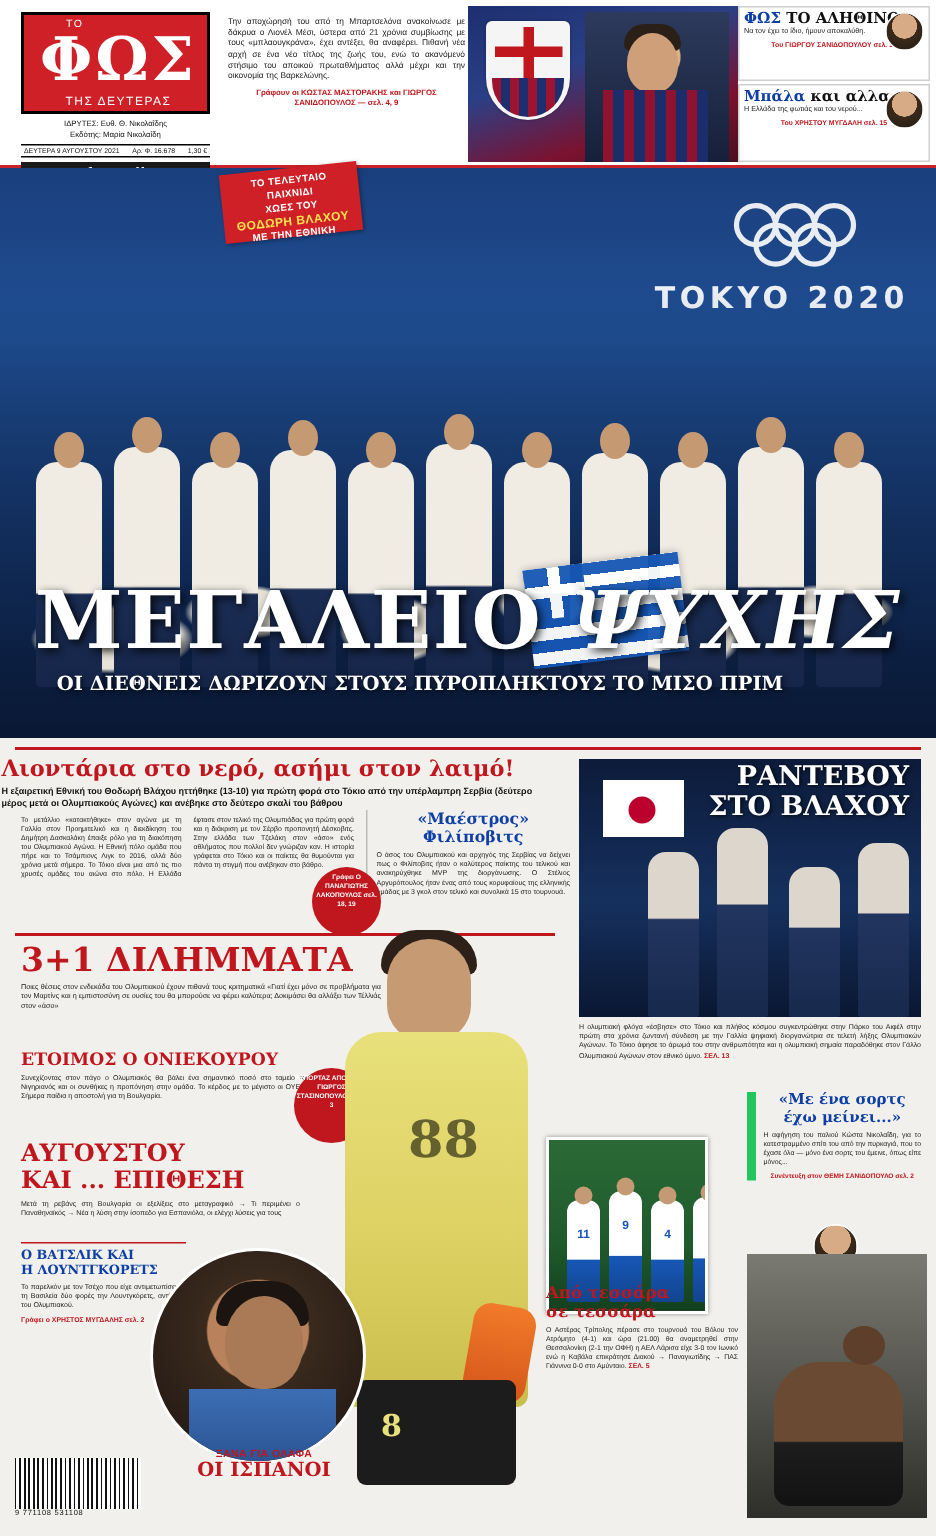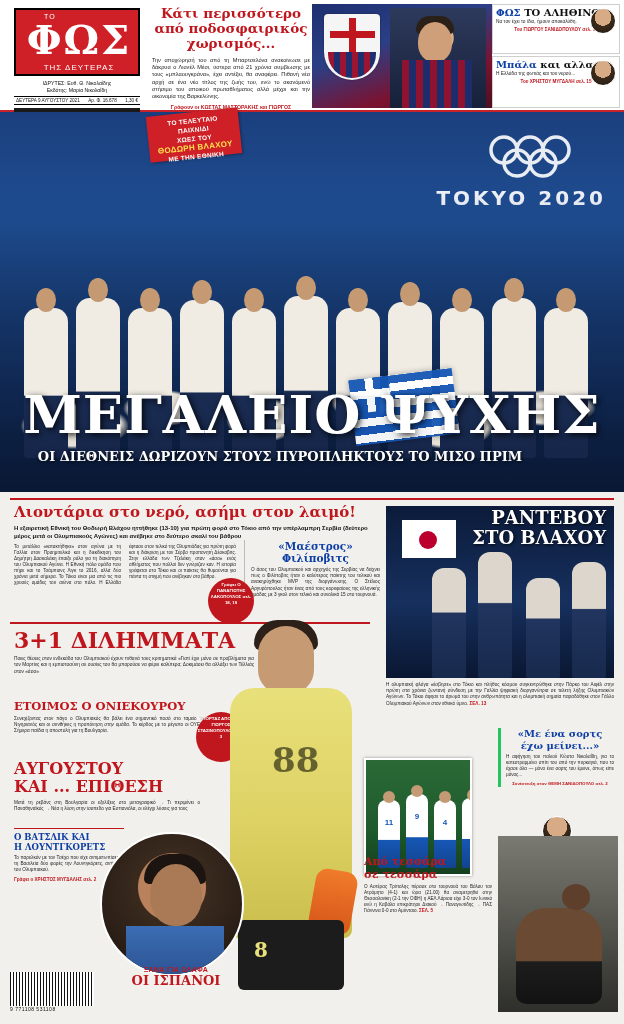--- a/index.html
+++ b/index.html
@@ -311,21 +311,21 @@
     width: 624px;
     text-align: center;
     font-family: "DejaVu Serif", serif;
     font-weight: bold;
     font-size: 53px;
     line-height: 58px;
     color: #ffffff;
     letter-spacing: 1px;
     text-shadow: 2px 2px 6px rgba(0,0,0,.85);
   }
-  .mega .psyxis { color: #ffffff; }
+  .mega .psyxis { color: #ffffff; font-style: italic; }
   .mega-sub {
     position: absolute;
     left: 30px; top: 448px;
     width: 500px;
     text-align: center;
     font-family: "DejaVu Serif", serif;
     font-weight: bold;
     font-size: 13px;
     line-height: 18px;
     color: #ffffff;
@@ -335,21 +335,21 @@
   
   .divider {
     position: absolute;
     left: 10px;
     width: 604px;
     border-top: 2px solid #c0161d;
   }
 
   .lion {
     position: absolute;
-    left: 14px; top: 504px;
+    left: 1px; top: 504px;
     width: 368px;
   }
   .lion h3 {
     margin: 0;
     font-size: 15px;
     line-height: 17px;
     color: #c0161d;
     font-family: "DejaVu Serif", serif;
   }
   .lion .kicker {
@@ -628,21 +628,21 @@
     line-height: 6.1px;
     color: #222;
     text-align: justify;
   }
   .tessera .sel { color: #c0161d; font-weight: bold; }
 
   .sorts {
     position: absolute;
     left: 498px; top: 728px;
     width: 116px;
-    border-left: 3px solid #22c55e;
+    border-left: 6px solid #22c55e;
     padding-left: 5px;
   }
   .sorts h4 {
     margin: 0;
     font-family: "DejaVu Serif", serif;
     font-size: 10px;
     line-height: 11.5px;
     color: #0d3fa6;
     text-align: center;
   }
@@ -749,21 +749,20 @@
       </div>
       <div class="logo-date-row">
         <span>ΔΕΥΤΕΡΑ 9 ΑΥΓΟΥΣΤΟΥ 2021</span>
         <span>Αρ. Φ. 16.678</span>
         <span>1,30 €</span>
       </div>
       <div class="site-strip">www.fosonline.gr</div>
     </div>
 
     <div class="lead-top">
-      <h2>Κάτι περισσότερο από ποδοσφαιρικός χωρισμός...</h2>
       <p>Την αποχώρησή του από τη Μπαρτσελόνα ανακοίνωσε με δάκρυα ο Λιονέλ Μέσι, ύστερα από 21 χρόνια συμβίωσης με τους «μπλαουγκράνα», έχει αντέξει, θα αναφέρει. Πιθανή νέα αρχή σε ένα νέο τίτλος της ζωής του, ενώ το ακανόμενό στήσιμο του αποικού πρωταθλήματος αλλά μέχρι και την οικονομία της Βαρκελώνης.</p>
       <div class="byline">Γράφουν οι ΚΩΣΤΑΣ ΜΑΣΤΟΡΑΚΗΣ και ΓΙΩΡΓΟΣ ΣΑΝΙΔΟΠΟΥΛΟΣ — σελ. 4, 9</div>
     </div>
 
     <div class="barca-photo">
       <div class="barca-crest">
         <div class="cross-v"></div>
         <div class="cross-h"></div>
         <div class="stripes"></div>
       </div>

